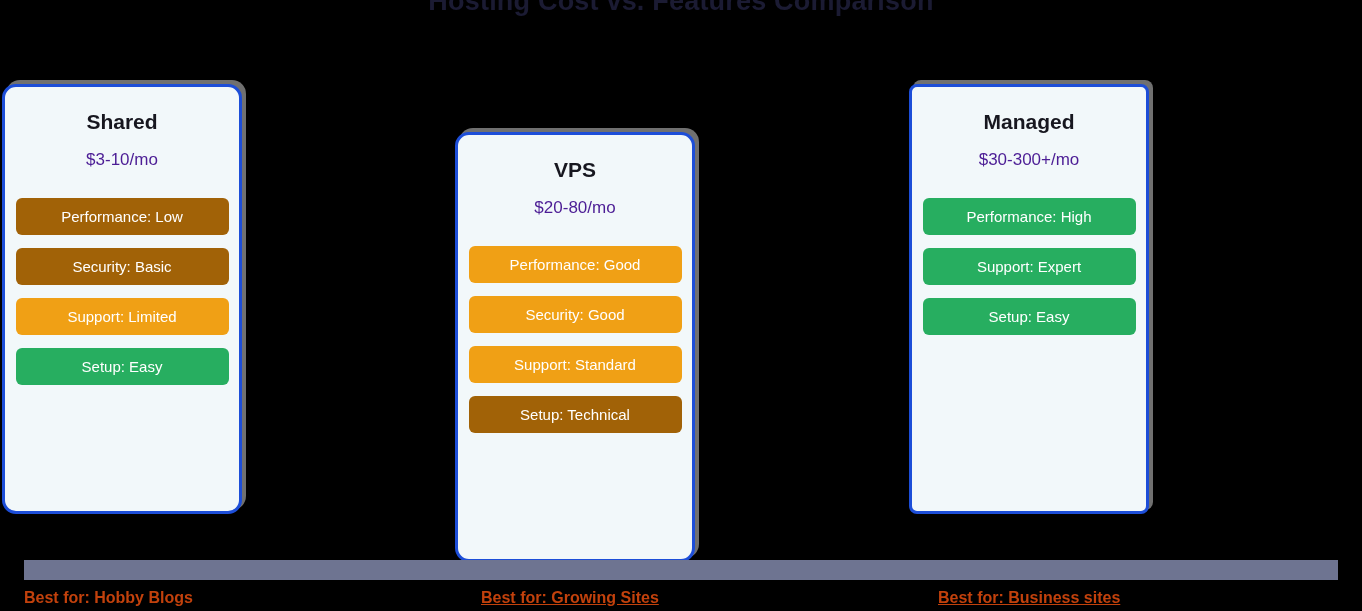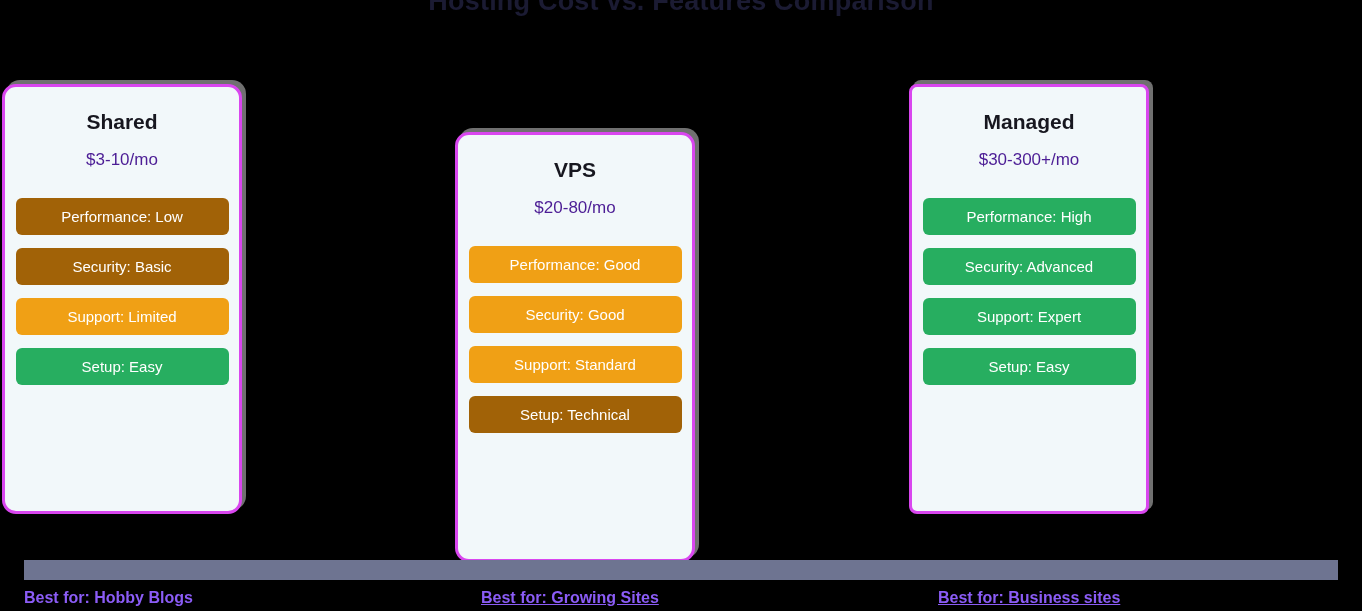--- a/index.html
+++ b/index.html
@@ -36,21 +36,21 @@
     white-space: nowrap;
   }
 
   
   .card {
     position: absolute;
     top: 84px;
     width: 240px;
     height: 430px;
     background: #f2f8fa;
-    border: 3px solid #d946ef;
+    border: 3px solid #1d4ed8;
     border-radius: 14px;
     box-sizing: border-box;
     box-shadow: 4px -4px 0 0 rgba(118,118,118,0.95);
     display: flex;
     flex-direction: column;
     align-items: center;
     padding-top: 20px;
   }
   #card-0 { left: 2px; }
   #card-1 { left: 455px; margin-top: 48px; }
@@ -101,21 +101,21 @@
     height: 20px;
     background: #6e7491;
   }
 
   
   .bestfor {
     position: absolute;
     top: 589px;
     font-size: 16px;
     font-weight: bold;
-    color: #8b5cf6;
+    color: #c2410c;
     white-space: nowrap;
   }
   #bestfor-0 { left: 24px;  }
   #bestfor-1 { left: 481px; text-decoration: underline; }
   #bestfor-2 { left: 938px; text-decoration: underline; }
 </style>
 </head>
 <body>
 
 <div id="stage">
@@ -142,21 +142,20 @@
       <div class="badge orange">Support: Standard</div>
       <div class="badge red">Setup: Technical</div>
     </div>
   </div>
 
   <div class="card" id="card-2">
     <div class="card-title">Managed</div>
     <div class="card-price">$30-300+/mo</div>
     <div class="badge-list">
       <div class="badge green">Performance: High</div>
-      <div class="badge green">Security: Advanced</div>
       <div class="badge green">Support: Expert</div>
       <div class="badge green">Setup: Easy</div>
     </div>
   </div>
 
   <div id="bottom-bar"></div>
 
   <div class="bestfor" id="bestfor-0">Best for: Hobby Blogs</div>
   <div class="bestfor" id="bestfor-1">Best for: Growing Sites</div>
   <div class="bestfor" id="bestfor-2">Best for: Business sites</div>

